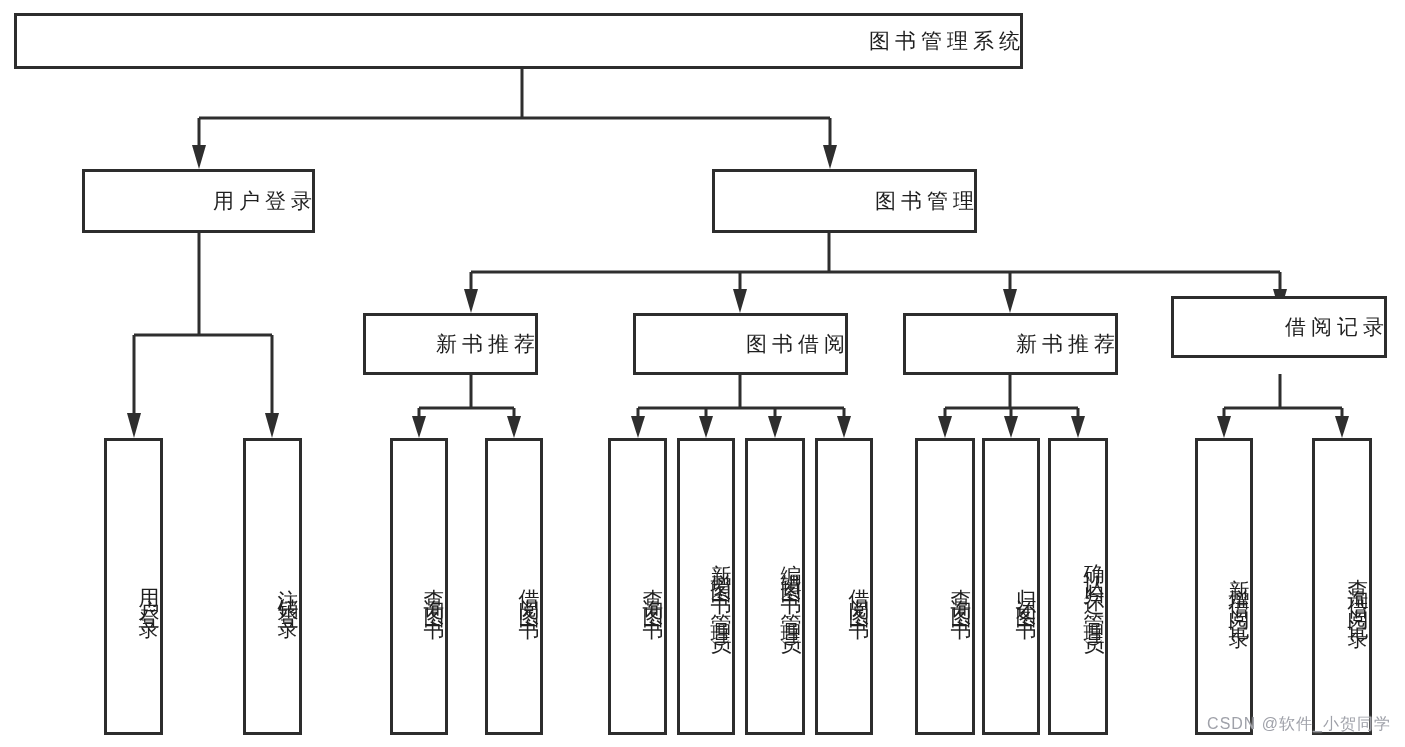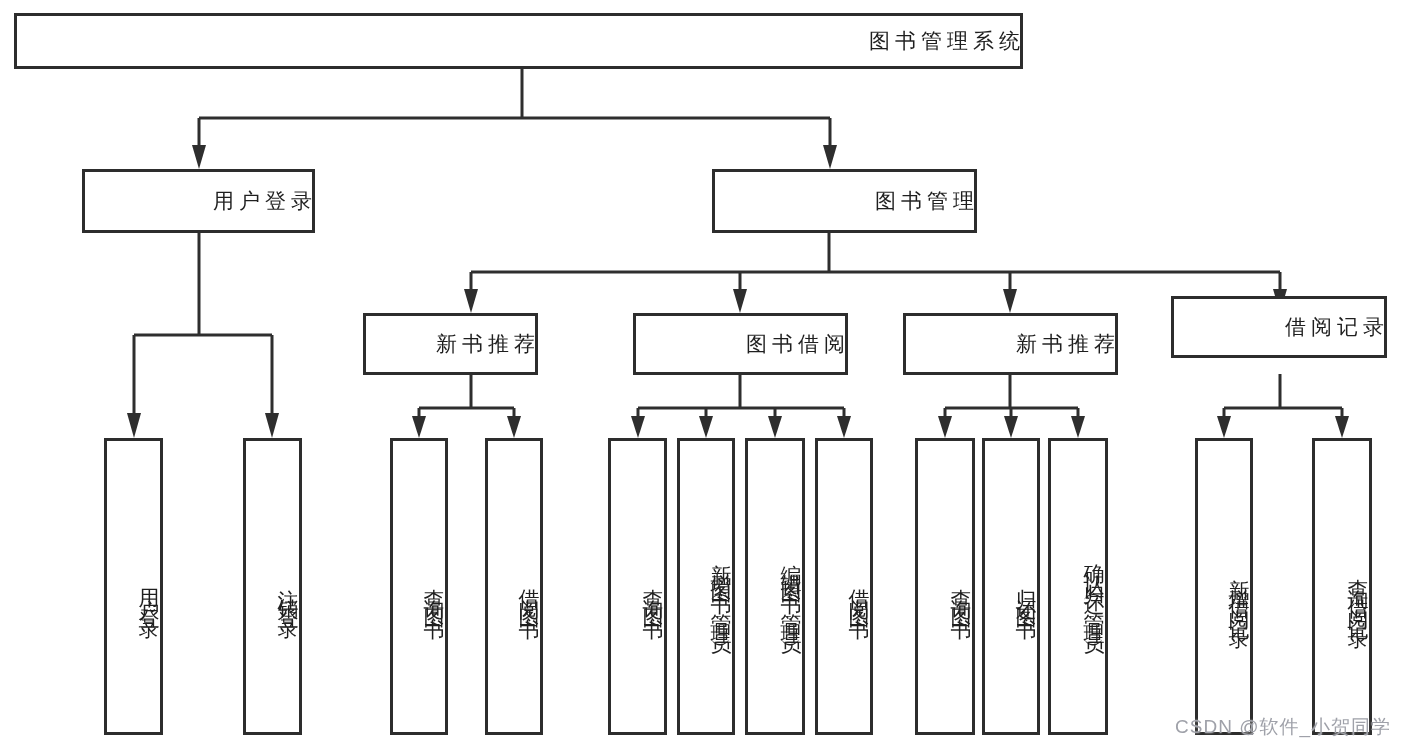--- a/index.html
+++ b/index.html
@@ -57,21 +57,21 @@
     font-size: 21px;
     letter-spacing: 10px;
     margin-bottom: -10px;
     line-height: 1;
     white-space: nowrap;
   }
   .watermark {
     position: absolute;
     right: 14px;
     top: 714px;
-    font-size: 19px;
+    font-size: 16px;
     letter-spacing: 1px;
     color: var(--watermark-text);
     text-shadow: 0 0 2px rgba(255,255,255,0.8);
     z-index: 5;
     white-space: nowrap;
   }
 </style>
 </head>
 <body>
 

